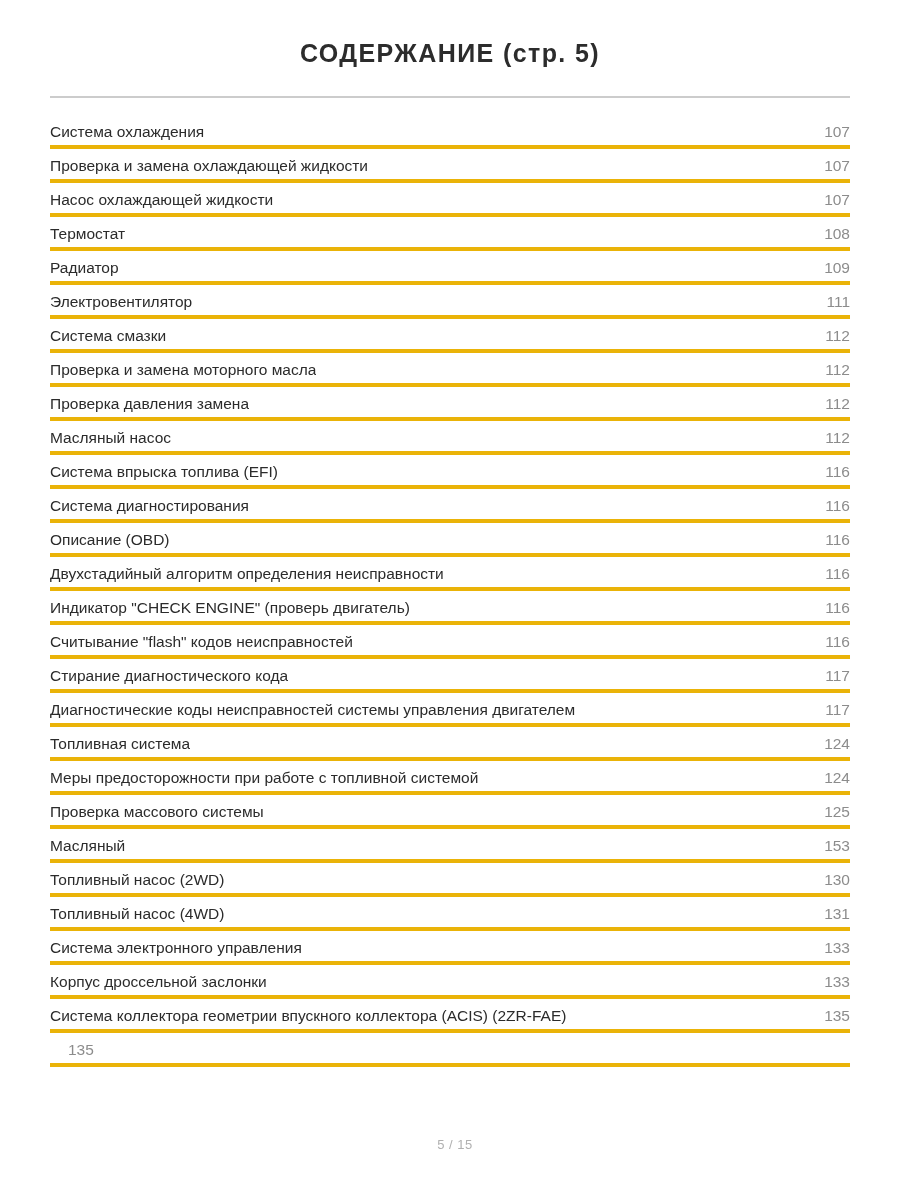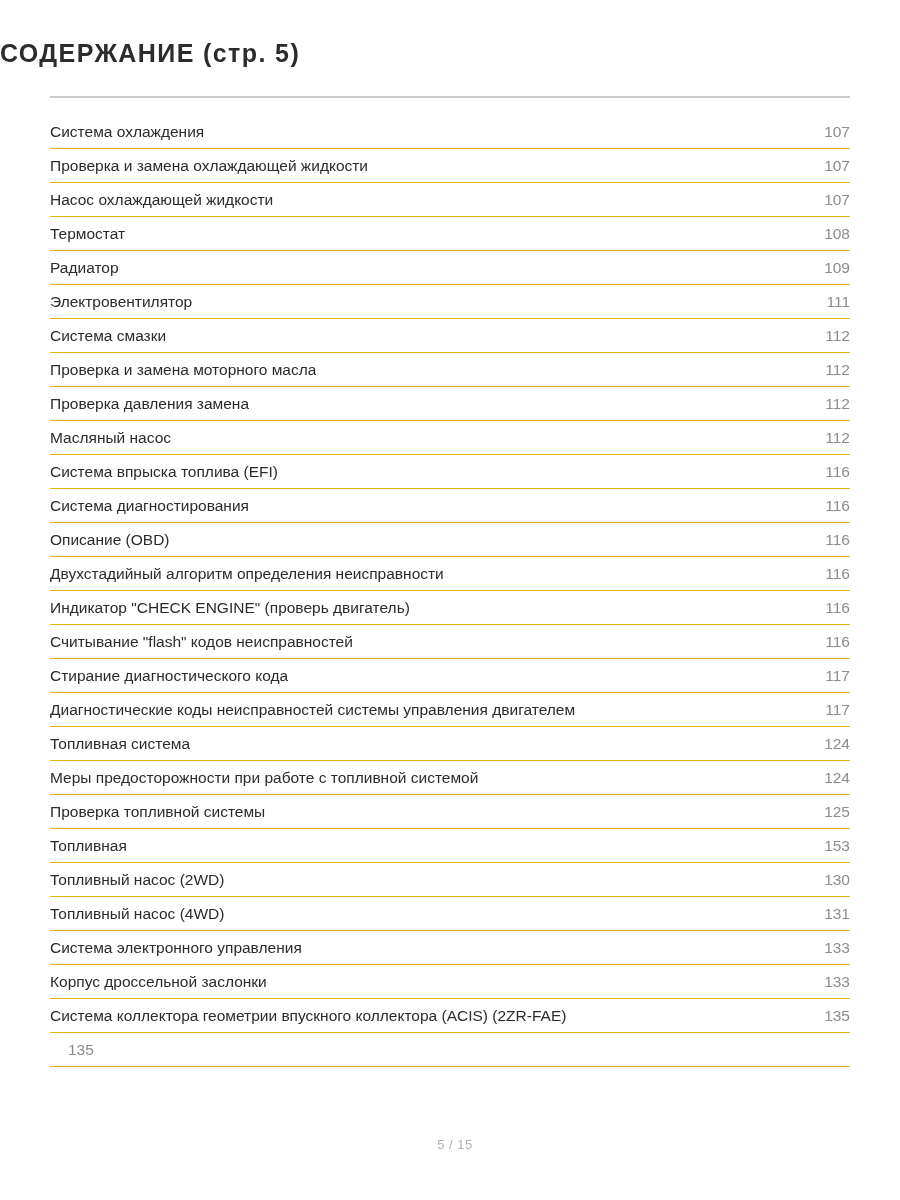--- a/index.html
+++ b/index.html
@@ -21,21 +21,21 @@
     height: 1200px;
     box-sizing: border-box;
     display: flex;
     flex-direction: column;
   }
 
   
   .doc-title {
     margin: 0;
     padding-top: 38px;
-    text-align: left;
+    text-align: center;
     font-size: 25px;
     font-weight: bold;
     letter-spacing: 1.4px;
     color: #2c2c2c;
     line-height: 1.25;
   }
 
   
   .title-rule {
     margin: 27px 50px 0 50px;
@@ -49,21 +49,21 @@
     list-style: none;
     padding: 0;
   }
 
   .toc-row {
     display: flex;
     align-items: baseline;
     justify-content: space-between;
     height: 34px;
     box-sizing: border-box;
-    border-bottom: 1px solid #eab308;
+    border-bottom: 4px solid #eab308;
     white-space: nowrap;
     gap: 24px;
   }
 
   .toc-label {
     font-size: 15.5px;
     color: #2b2b2b;
     line-height: 34px;
     overflow: hidden;
     text-overflow: ellipsis;
@@ -175,25 +175,25 @@
       </li>
       <li class="toc-row">
         <span class="toc-label">Топливная система</span>
         <span class="toc-page">124</span>
       </li>
       <li class="toc-row">
         <span class="toc-label">Меры предосторожности при работе с топливной системой</span>
         <span class="toc-page">124</span>
       </li>
       <li class="toc-row">
-        <span class="toc-label">Проверка топливной системы</span>
+        <span class="toc-label">Проверка массового системы</span>
         <span class="toc-page">125</span>
       </li>
       <li class="toc-row">
-        <span class="toc-label">Топливная</span>
+        <span class="toc-label">Масляный</span>
         <span class="toc-page">153</span>
       </li>
       <li class="toc-row">
         <span class="toc-label">Топливный насос (2WD)</span>
         <span class="toc-page">130</span>
       </li>
       <li class="toc-row">
         <span class="toc-label">Топливный насос (4WD)</span>
         <span class="toc-page">131</span>
       </li>

